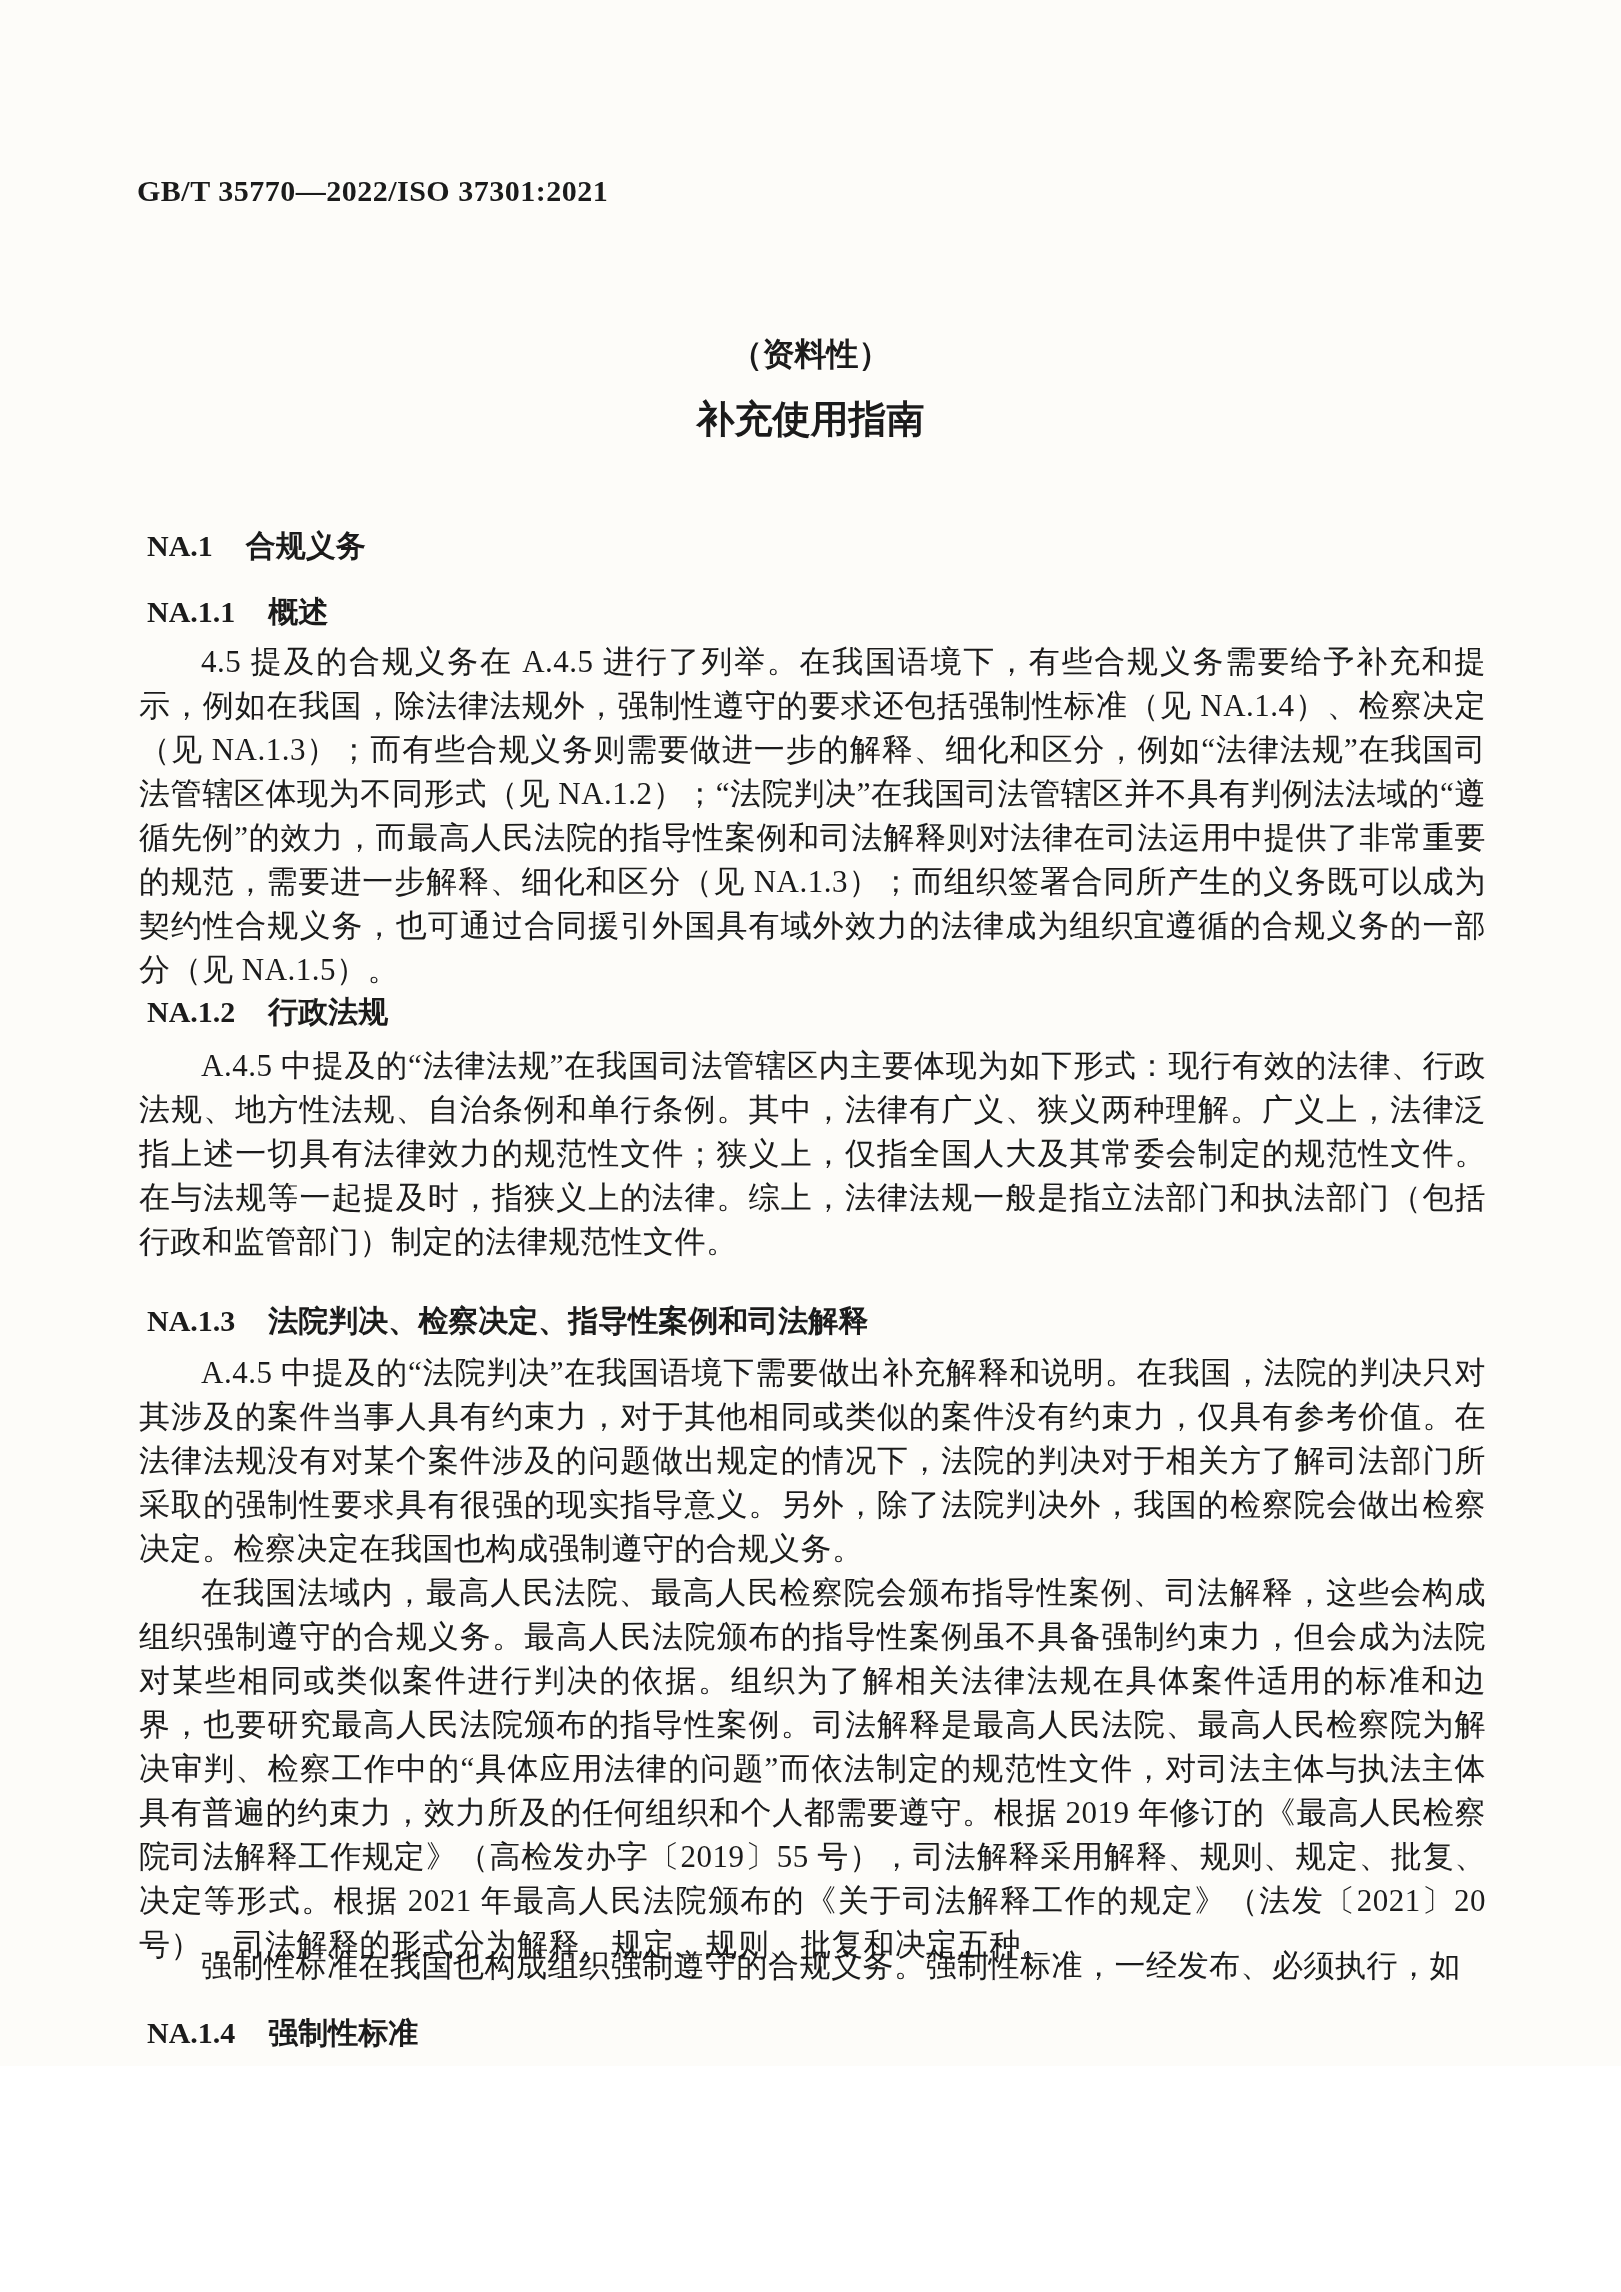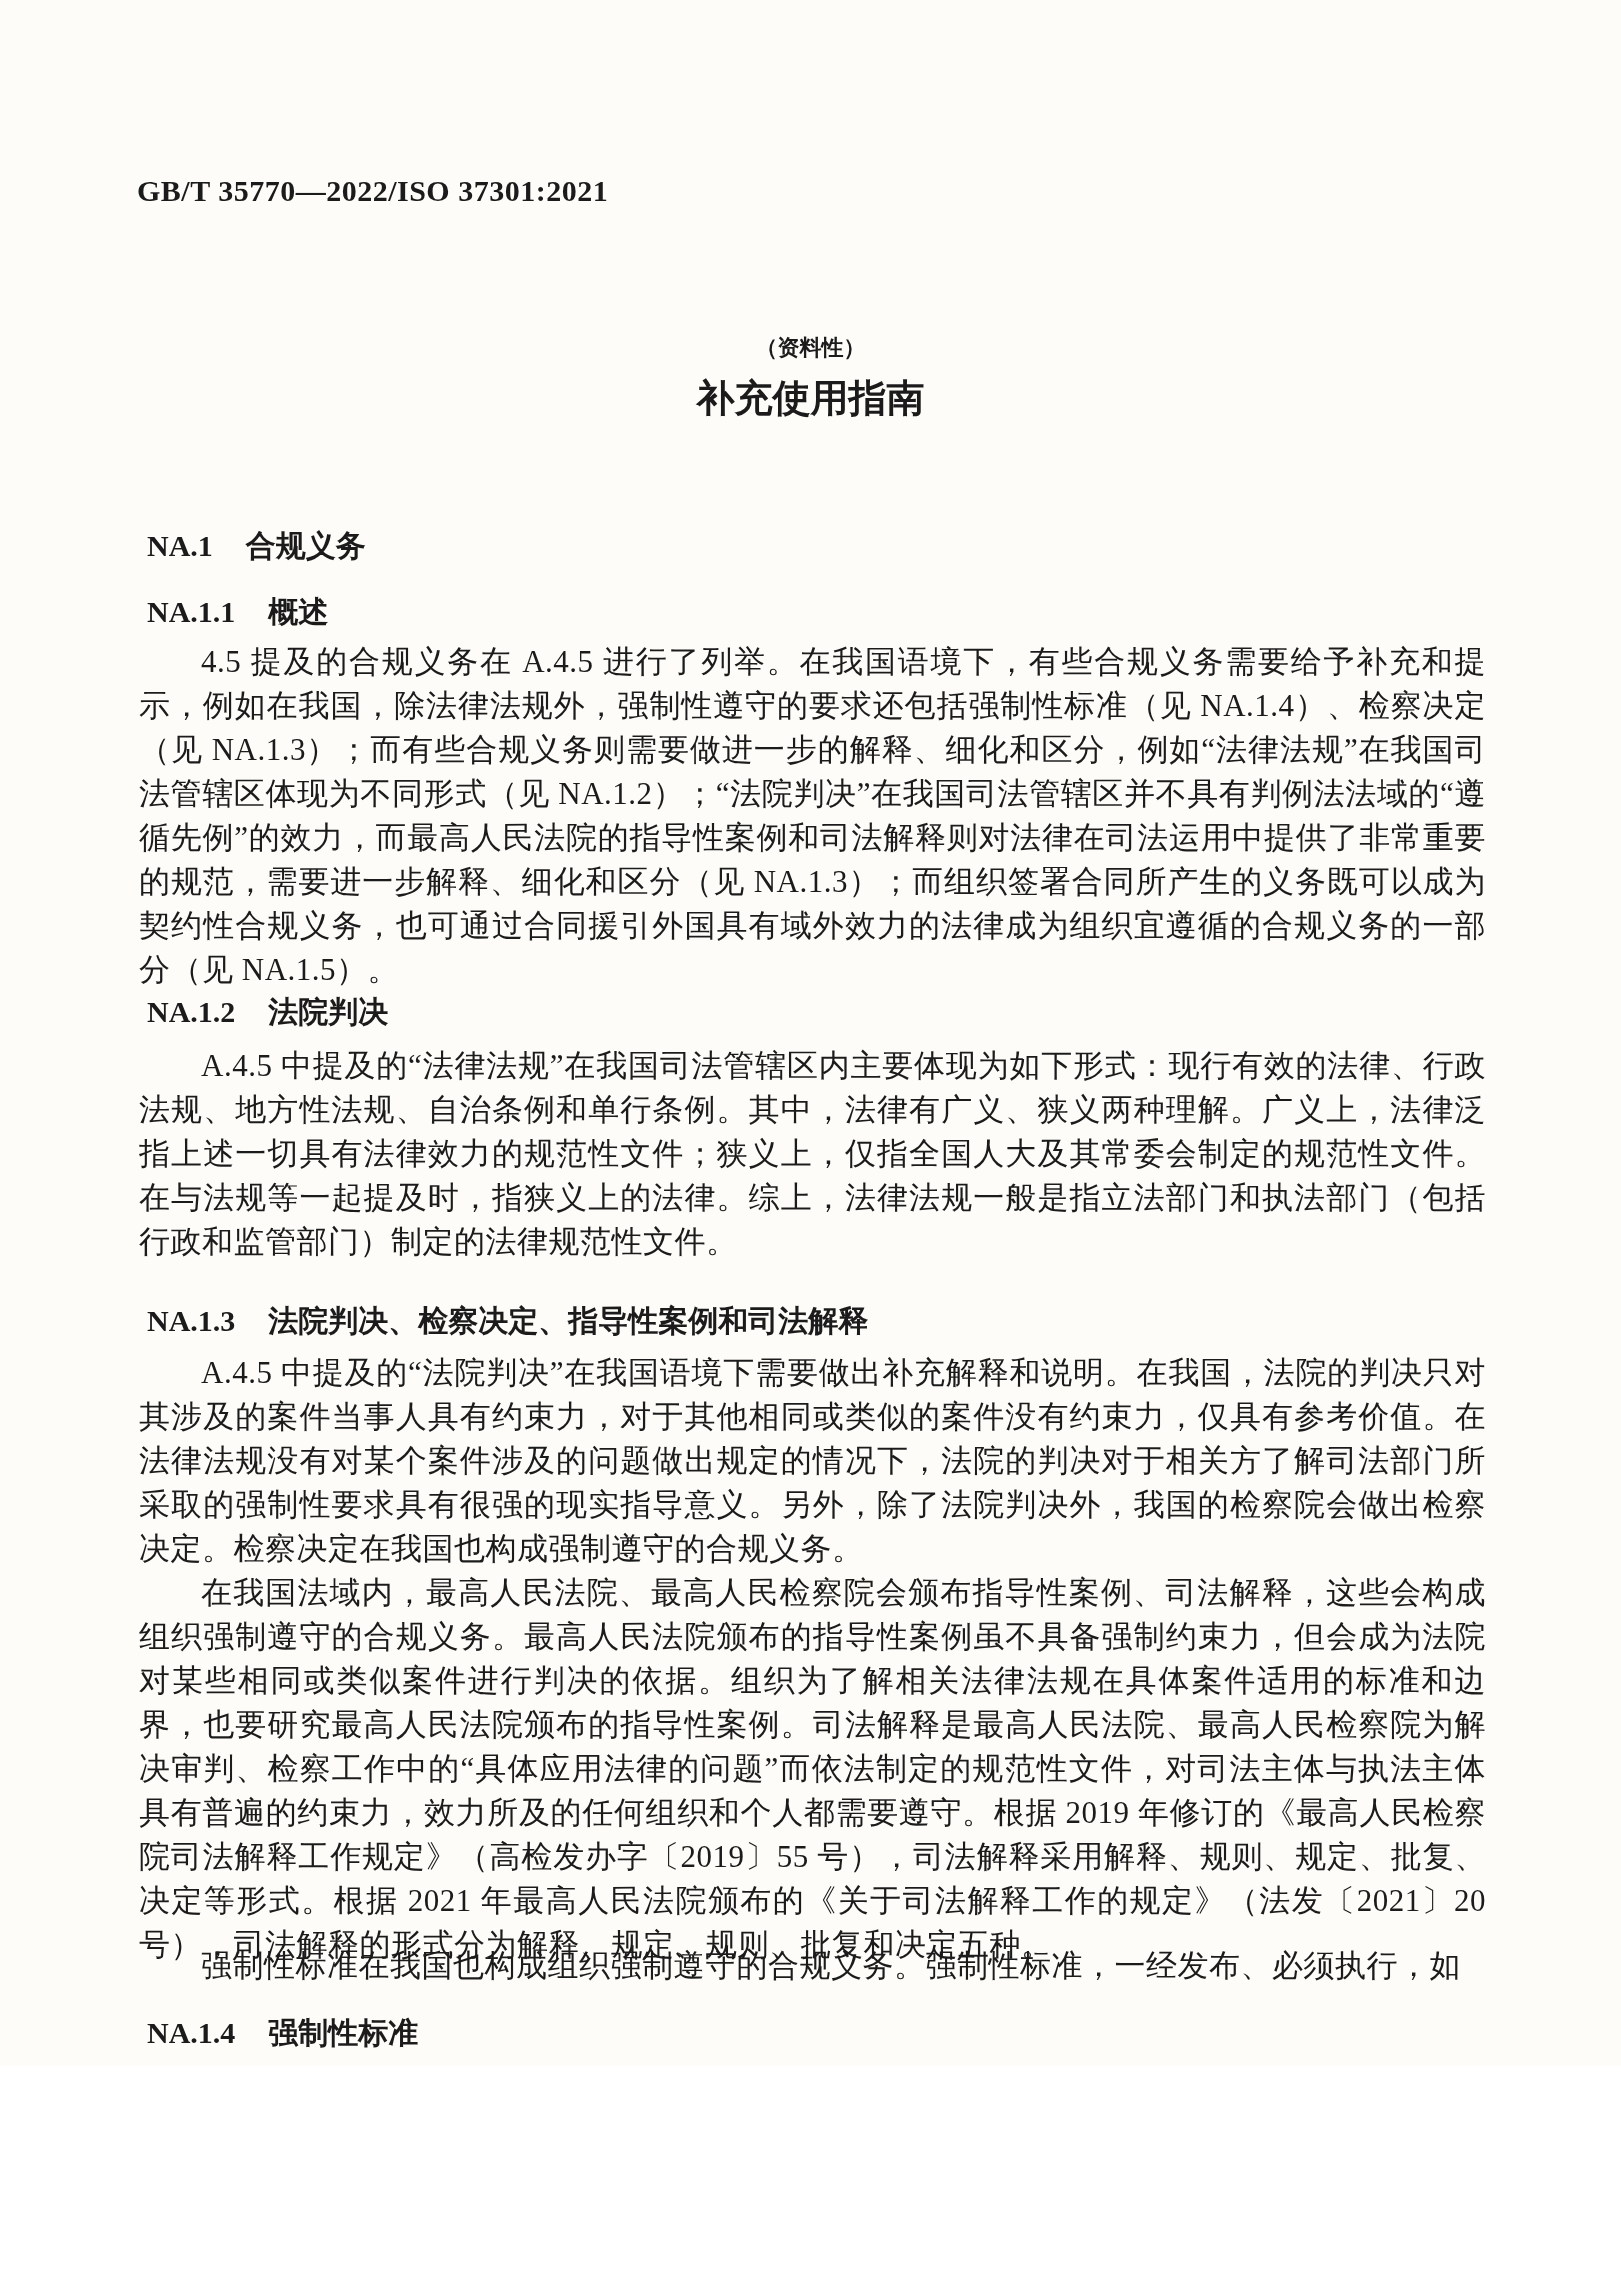--- a/index.html
+++ b/index.html
@@ -29,23 +29,23 @@
     width: 100%;
     text-align: center;
     font-weight: bold;
   }
   .title-line1 {
     font-size: 33px;
     font-family: "Liberation Serif", "DejaVu Serif", serif;
     margin-bottom: 9.8px;
   }
   .title-line2 {
-    font-size: 22px;
+    font-size: 32px;
     font-family: "Liberation Sans", "DejaVu Sans", sans-serif;
-    margin-bottom: 10px;
+    margin-bottom: 17px;
   }
   .title-line3 {
     font-size: 38px;
     font-family: "Liberation Sans", "DejaVu Sans", sans-serif;
   }
   h2.sec, h3.sec {
     position: absolute;
     margin: 8px;
     font-family: "Liberation Sans", "DejaVu Sans", sans-serif;
     font-weight: bold;
@@ -103,21 +103,21 @@
   <h2 class="sec" id="h-na1">
     <span class="sec-num">NA.1</span><span>合规义务</span>
   </h2>
 
   <h3 class="sec" id="h-na11">
     <span class="sec-num">NA.1.1</span><span>概述</span>
   </h3>
   <p class="body-par" id="p-na11-0">4.5 提及的合规义务在 A.4.5 进行了列举。在我国语境下，有些合规义务需要给予补充和提示，例如在我国，除法律法规外，强制性遵守的要求还包括强制性标准（见 NA.1.4）、检察决定（见 NA.1.3）；而有些合规义务则需要做进一步的解释、细化和区分，例如“法律法规”在我国司法管辖区体现为不同形式（见 NA.1.2）；“法院判决”在我国司法管辖区并不具有判例法法域的“遵循先例”的效力，而最高人民法院的指导性案例和司法解释则对法律在司法运用中提供了非常重要的规范，需要进一步解释、细化和区分（见 NA.1.3）；而组织签署合同所产生的义务既可以成为契约性合规义务，也可通过合同援引外国具有域外效力的法律成为组织宜遵循的合规义务的一部分（见 NA.1.5）。</p>
 
   <h3 class="sec" id="h-na12">
-    <span class="sec-num">NA.1.2</span><span>法院判决</span>
+    <span class="sec-num">NA.1.2</span><span>行政法规</span>
   </h3>
   <p class="body-par" id="p-na12-0">A.4.5 中提及的“法律法规”在我国司法管辖区内主要体现为如下形式：现行有效的法律、行政法规、地方性法规、自治条例和单行条例。其中，法律有广义、狭义两种理解。广义上，法律泛指上述一切具有法律效力的规范性文件；狭义上，仅指全国人大及其常委会制定的规范性文件。在与法规等一起提及时，指狭义上的法律。综上，法律法规一般是指立法部门和执法部门（包括行政和监管部门）制定的法律规范性文件。</p>
 
   <h3 class="sec" id="h-na13">
     <span class="sec-num">NA.1.3</span><span>法院判决、检察决定、指导性案例和司法解释</span>
   </h3>
   <p class="body-par" id="p-na13-0">A.4.5 中提及的“法院判决”在我国语境下需要做出补充解释和说明。在我国，法院的判决只对其涉及的案件当事人具有约束力，对于其他相同或类似的案件没有约束力，仅具有参考价值。在法律法规没有对某个案件涉及的问题做出规定的情况下，法院的判决对于相关方了解司法部门所采取的强制性要求具有很强的现实指导意义。另外，除了法院判决外，我国的检察院会做出检察决定。检察决定在我国也构成强制遵守的合规义务。</p>
   <p class="body-par" id="p-na13-1">在我国法域内，最高人民法院、最高人民检察院会颁布指导性案例、司法解释，这些会构成组织强制遵守的合规义务。最高人民法院颁布的指导性案例虽不具备强制约束力，但会成为法院对某些相同或类似案件进行判决的依据。组织为了解相关法律法规在具体案件适用的标准和边界，也要研究最高人民法院颁布的指导性案例。司法解释是最高人民法院、最高人民检察院为解决审判、检察工作中的“具体应用法律的问题”而依法制定的规范性文件，对司法主体与执法主体具有普遍的约束力，效力所及的任何组织和个人都需要遵守。根据 2019 年修订的《最高人民检察院司法解释工作规定》（高检发办字〔2019〕55 号），司法解释采用解释、规则、规定、批复、决定等形式。根据 2021 年最高人民法院颁布的《关于司法解释工作的规定》（法发〔2021〕20 号），司法解释的形式分为解释、规定、规则、批复和决定五种。</p>
 
   <h3 class="sec" id="h-na14">

